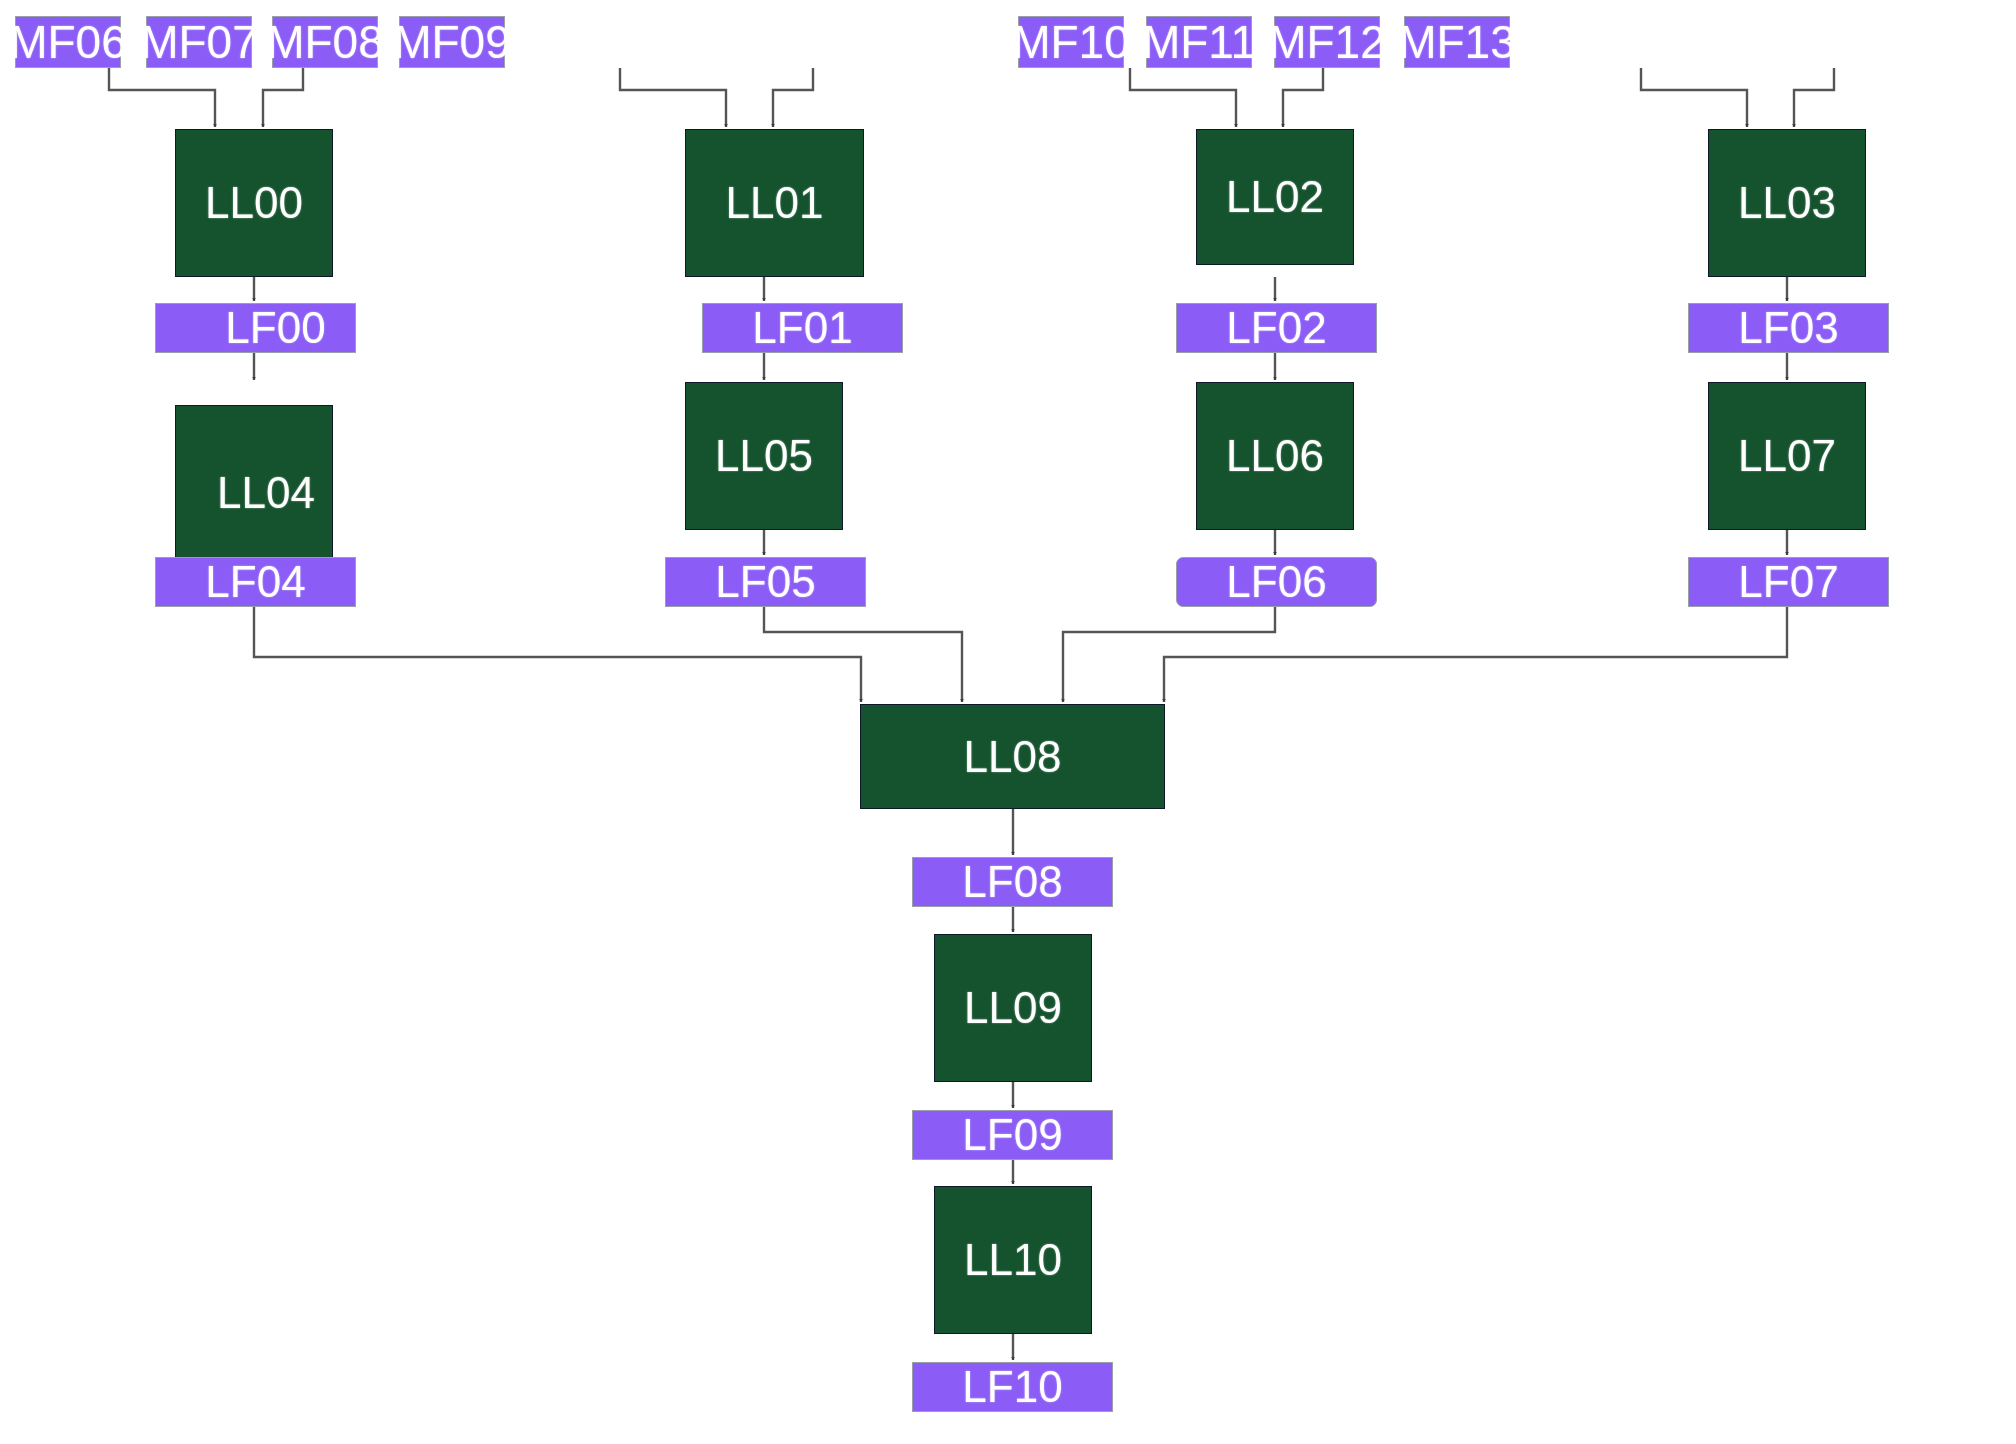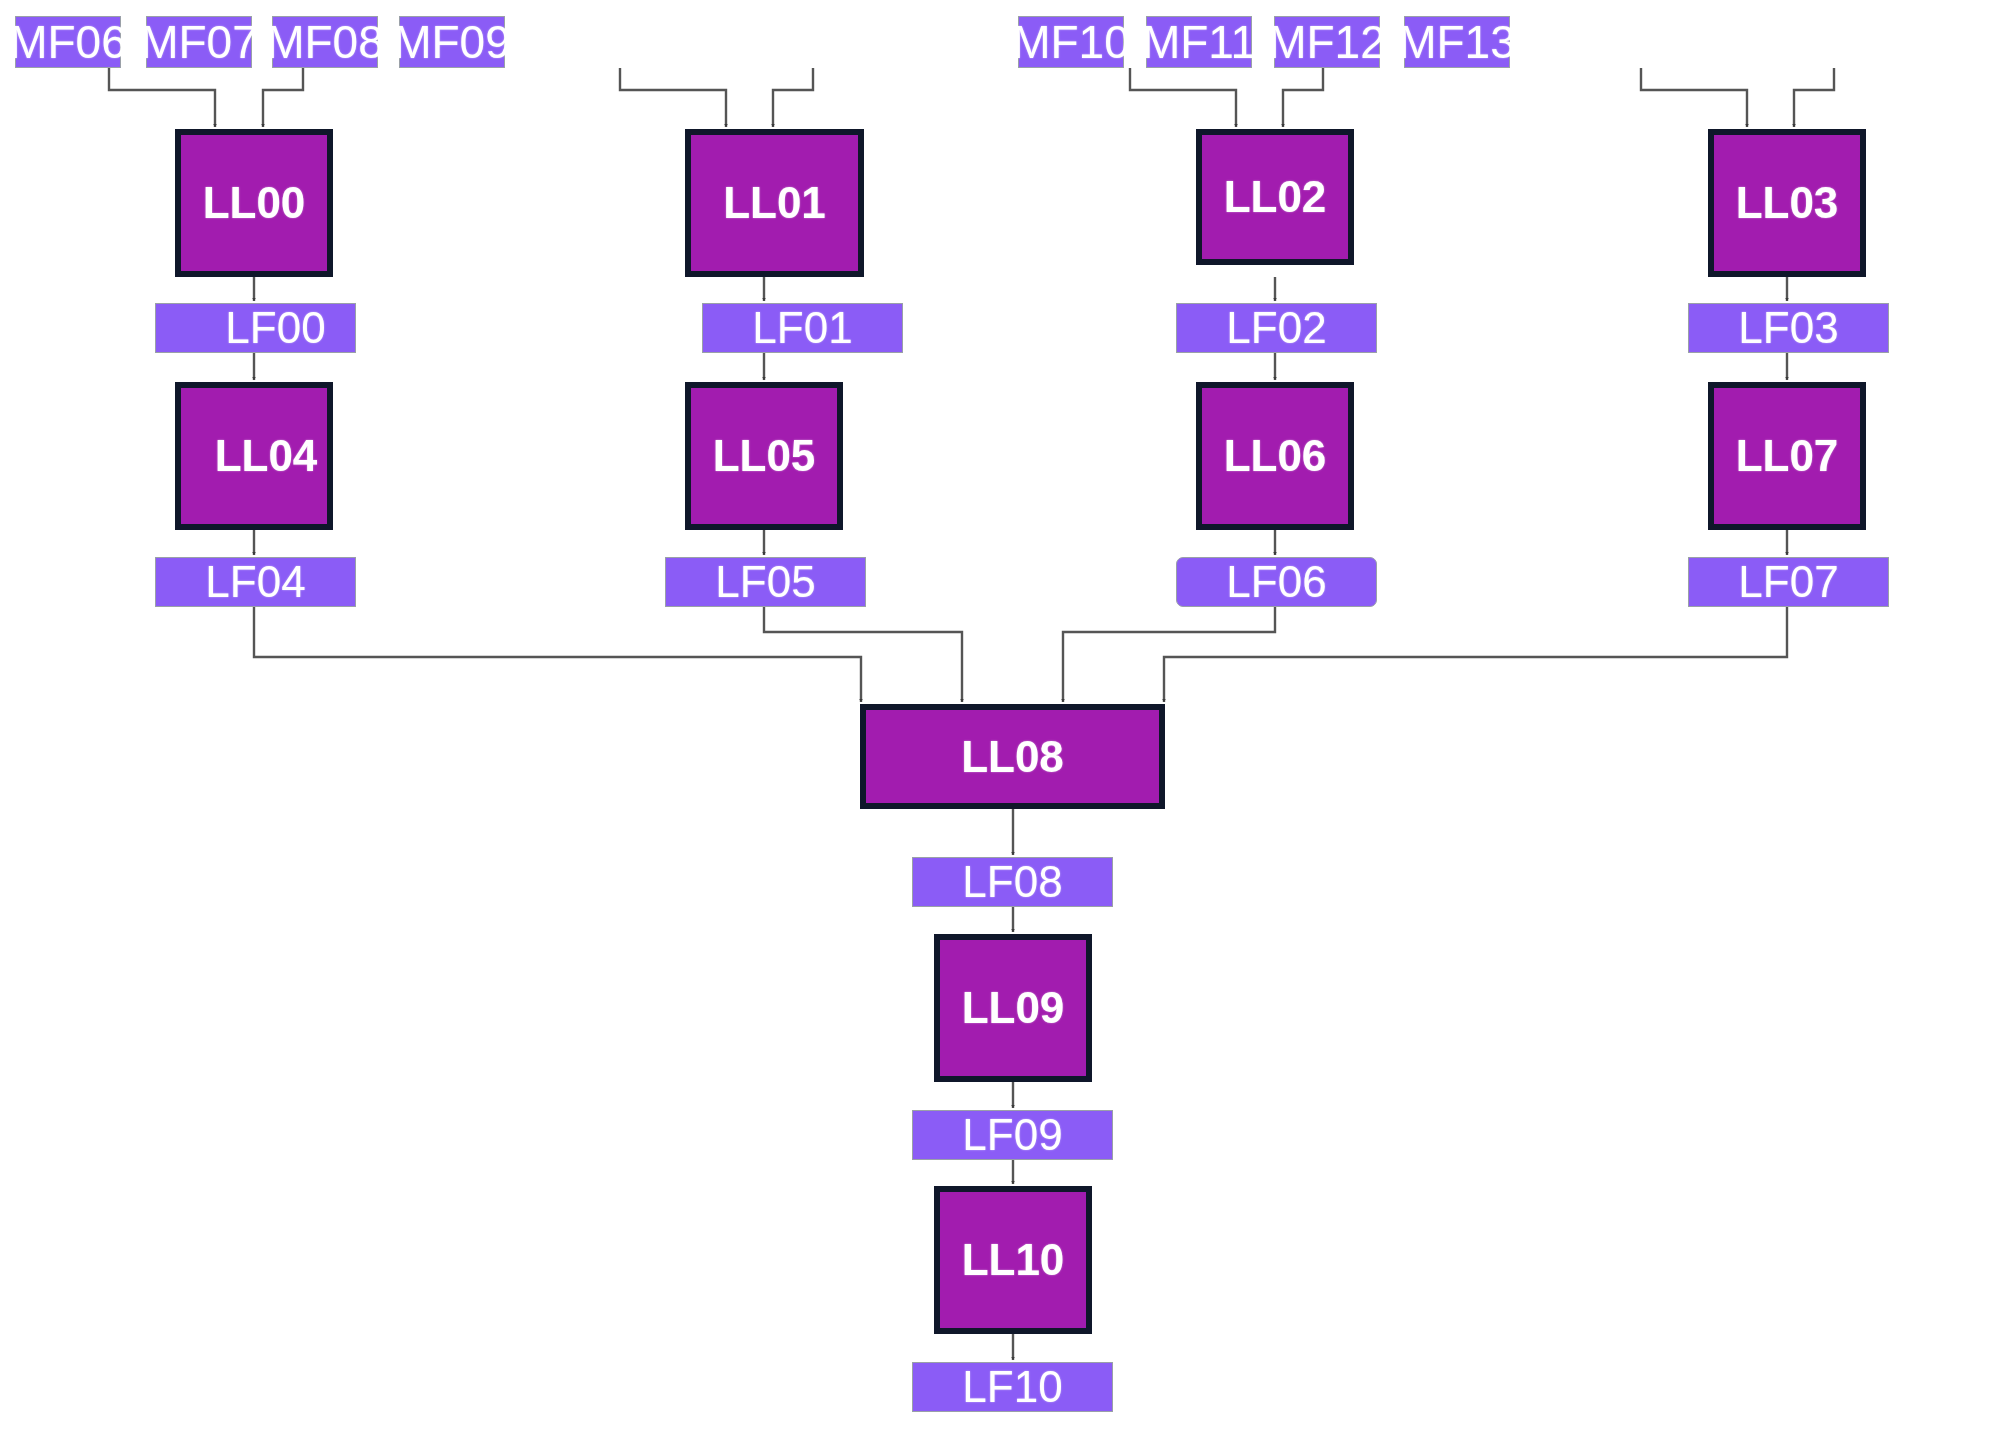--- a/index.html
+++ b/index.html
@@ -2,21 +2,21 @@
 <html><head>
 <meta charset="utf-8">
 <style>
   html,body{margin:0;padding:0;background:#ffffff;}
   body{font-family:"Liberation Sans","DejaVu Sans",sans-serif;}
   #stage{position:relative;width:2016px;height:1444px;background:#ffffff;overflow:hidden;}
   #edges{position:absolute;left:0;top:0;width:2016px;height:1444px;}
   .node{position:absolute;box-sizing:border-box;display:flex;align-items:center;
         justify-content:center;color:#ffffff;line-height:1;
         text-shadow:0 0 2px rgba(255,255,255,.55);}
-  .node.ll{background:#a21caf;border:6px solid #0f172a;font-size:44px;font-weight:bold;}
+  .node.ll{background:#14532d;border:1px solid #0f172a;font-size:44px;}
   .node.mf,.node.lf{background:#8b5cf6;border:1px solid #9aa0a8;font-size:44px;}
   .node.mf{font-size:46px;}
   .lbl{pointer-events:none;}
 </style>
 </head>
 <body>
 
 <div id="stage">
   <svg id="edges" viewBox="0 0 2016 1444" preserveAspectRatio="none" aria-hidden="true">
     <defs>
@@ -98,21 +98,21 @@
       </div>
       <div class="node lf" style="left: 665px; top: 303px; width: 201px; height: 50px; margin-left: 37px;">
         <span class="lbl">LF01</span>
       </div>
       <div class="node lf" style="left: 1176px; top: 303px; width: 201px; height: 50px;">
         <span class="lbl">LF02</span>
       </div>
       <div class="node lf" style="left: 1688px; top: 303px; width: 201px; height: 50px;">
         <span class="lbl">LF03</span>
       </div>
-      <div class="node ll" style="left: 175px; top: 382px; width: 158px; height: 148px; padding-left: 24px;">
+      <div class="node ll" style="left: 175px; top: 405px; width: 158px; height: 176px; padding-left: 24px;">
         <span class="lbl">LL04</span>
       </div>
       <div class="node ll" style="left: 685px; top: 382px; width: 158px; height: 148px;">
         <span class="lbl">LL05</span>
       </div>
       <div class="node ll" style="left: 1196px; top: 382px; width: 158px; height: 148px;">
         <span class="lbl">LL06</span>
       </div>
       <div class="node ll" style="left: 1708px; top: 382px; width: 158px; height: 148px;">
         <span class="lbl">LL07</span>

